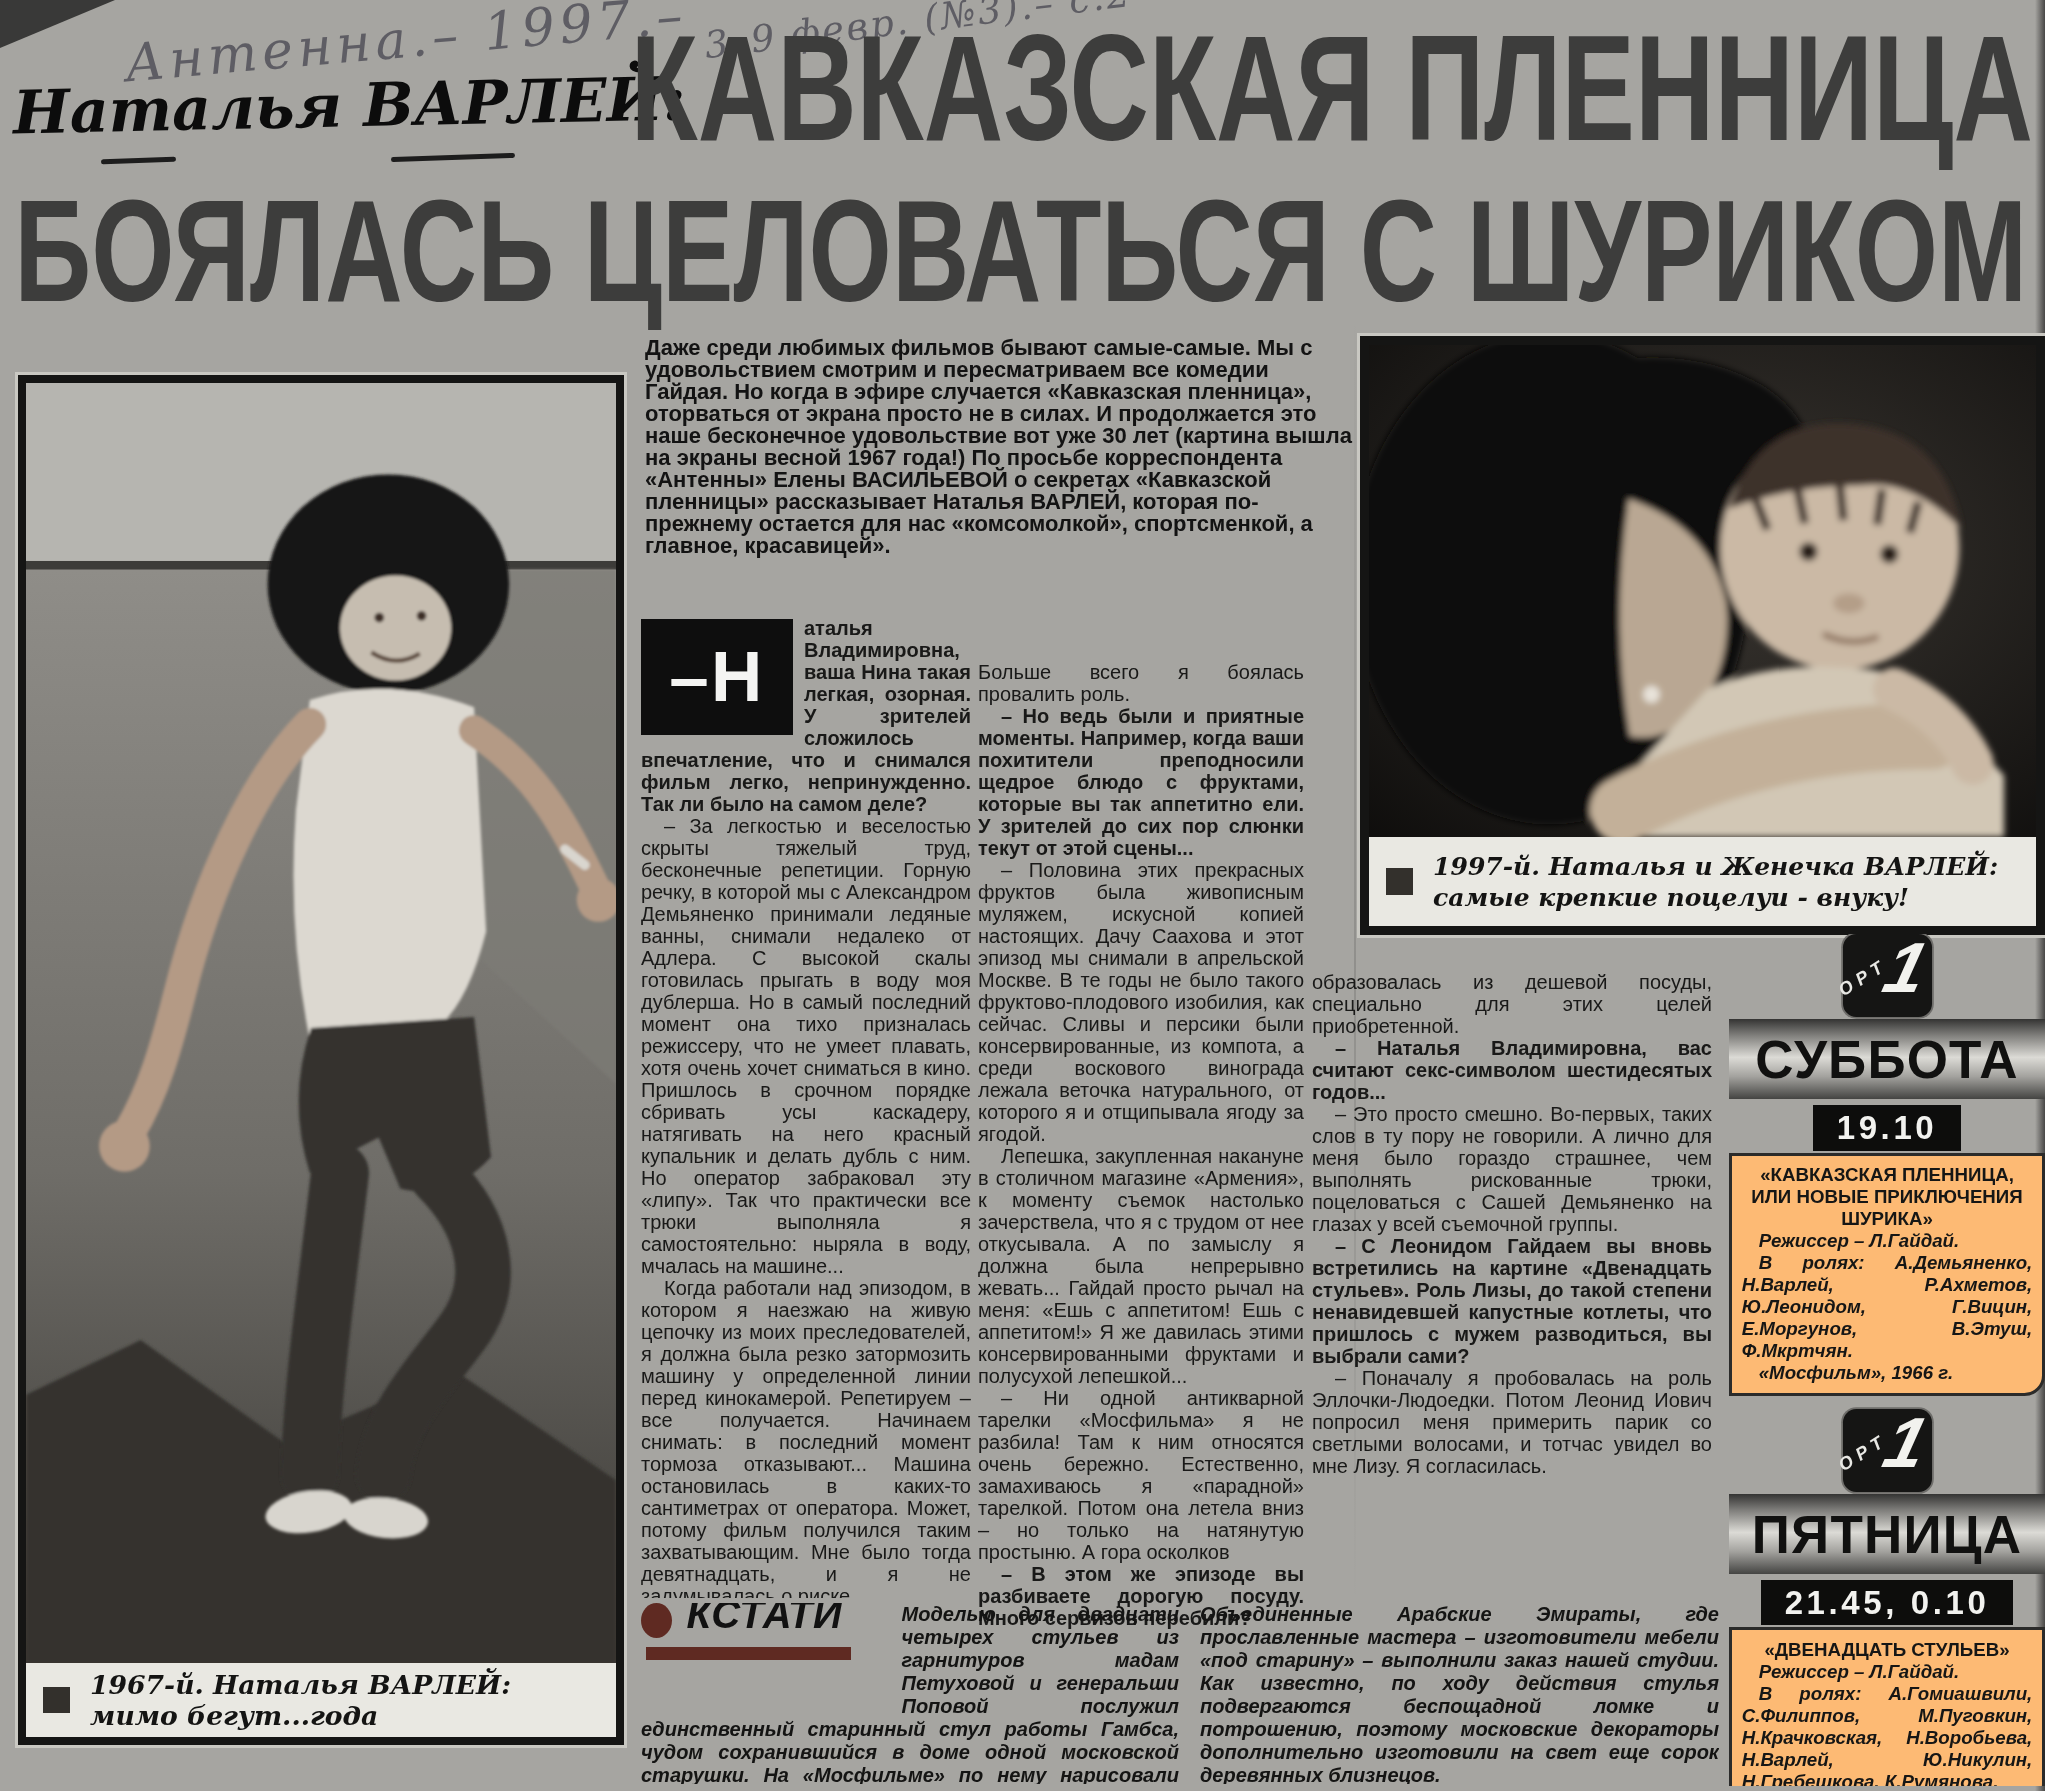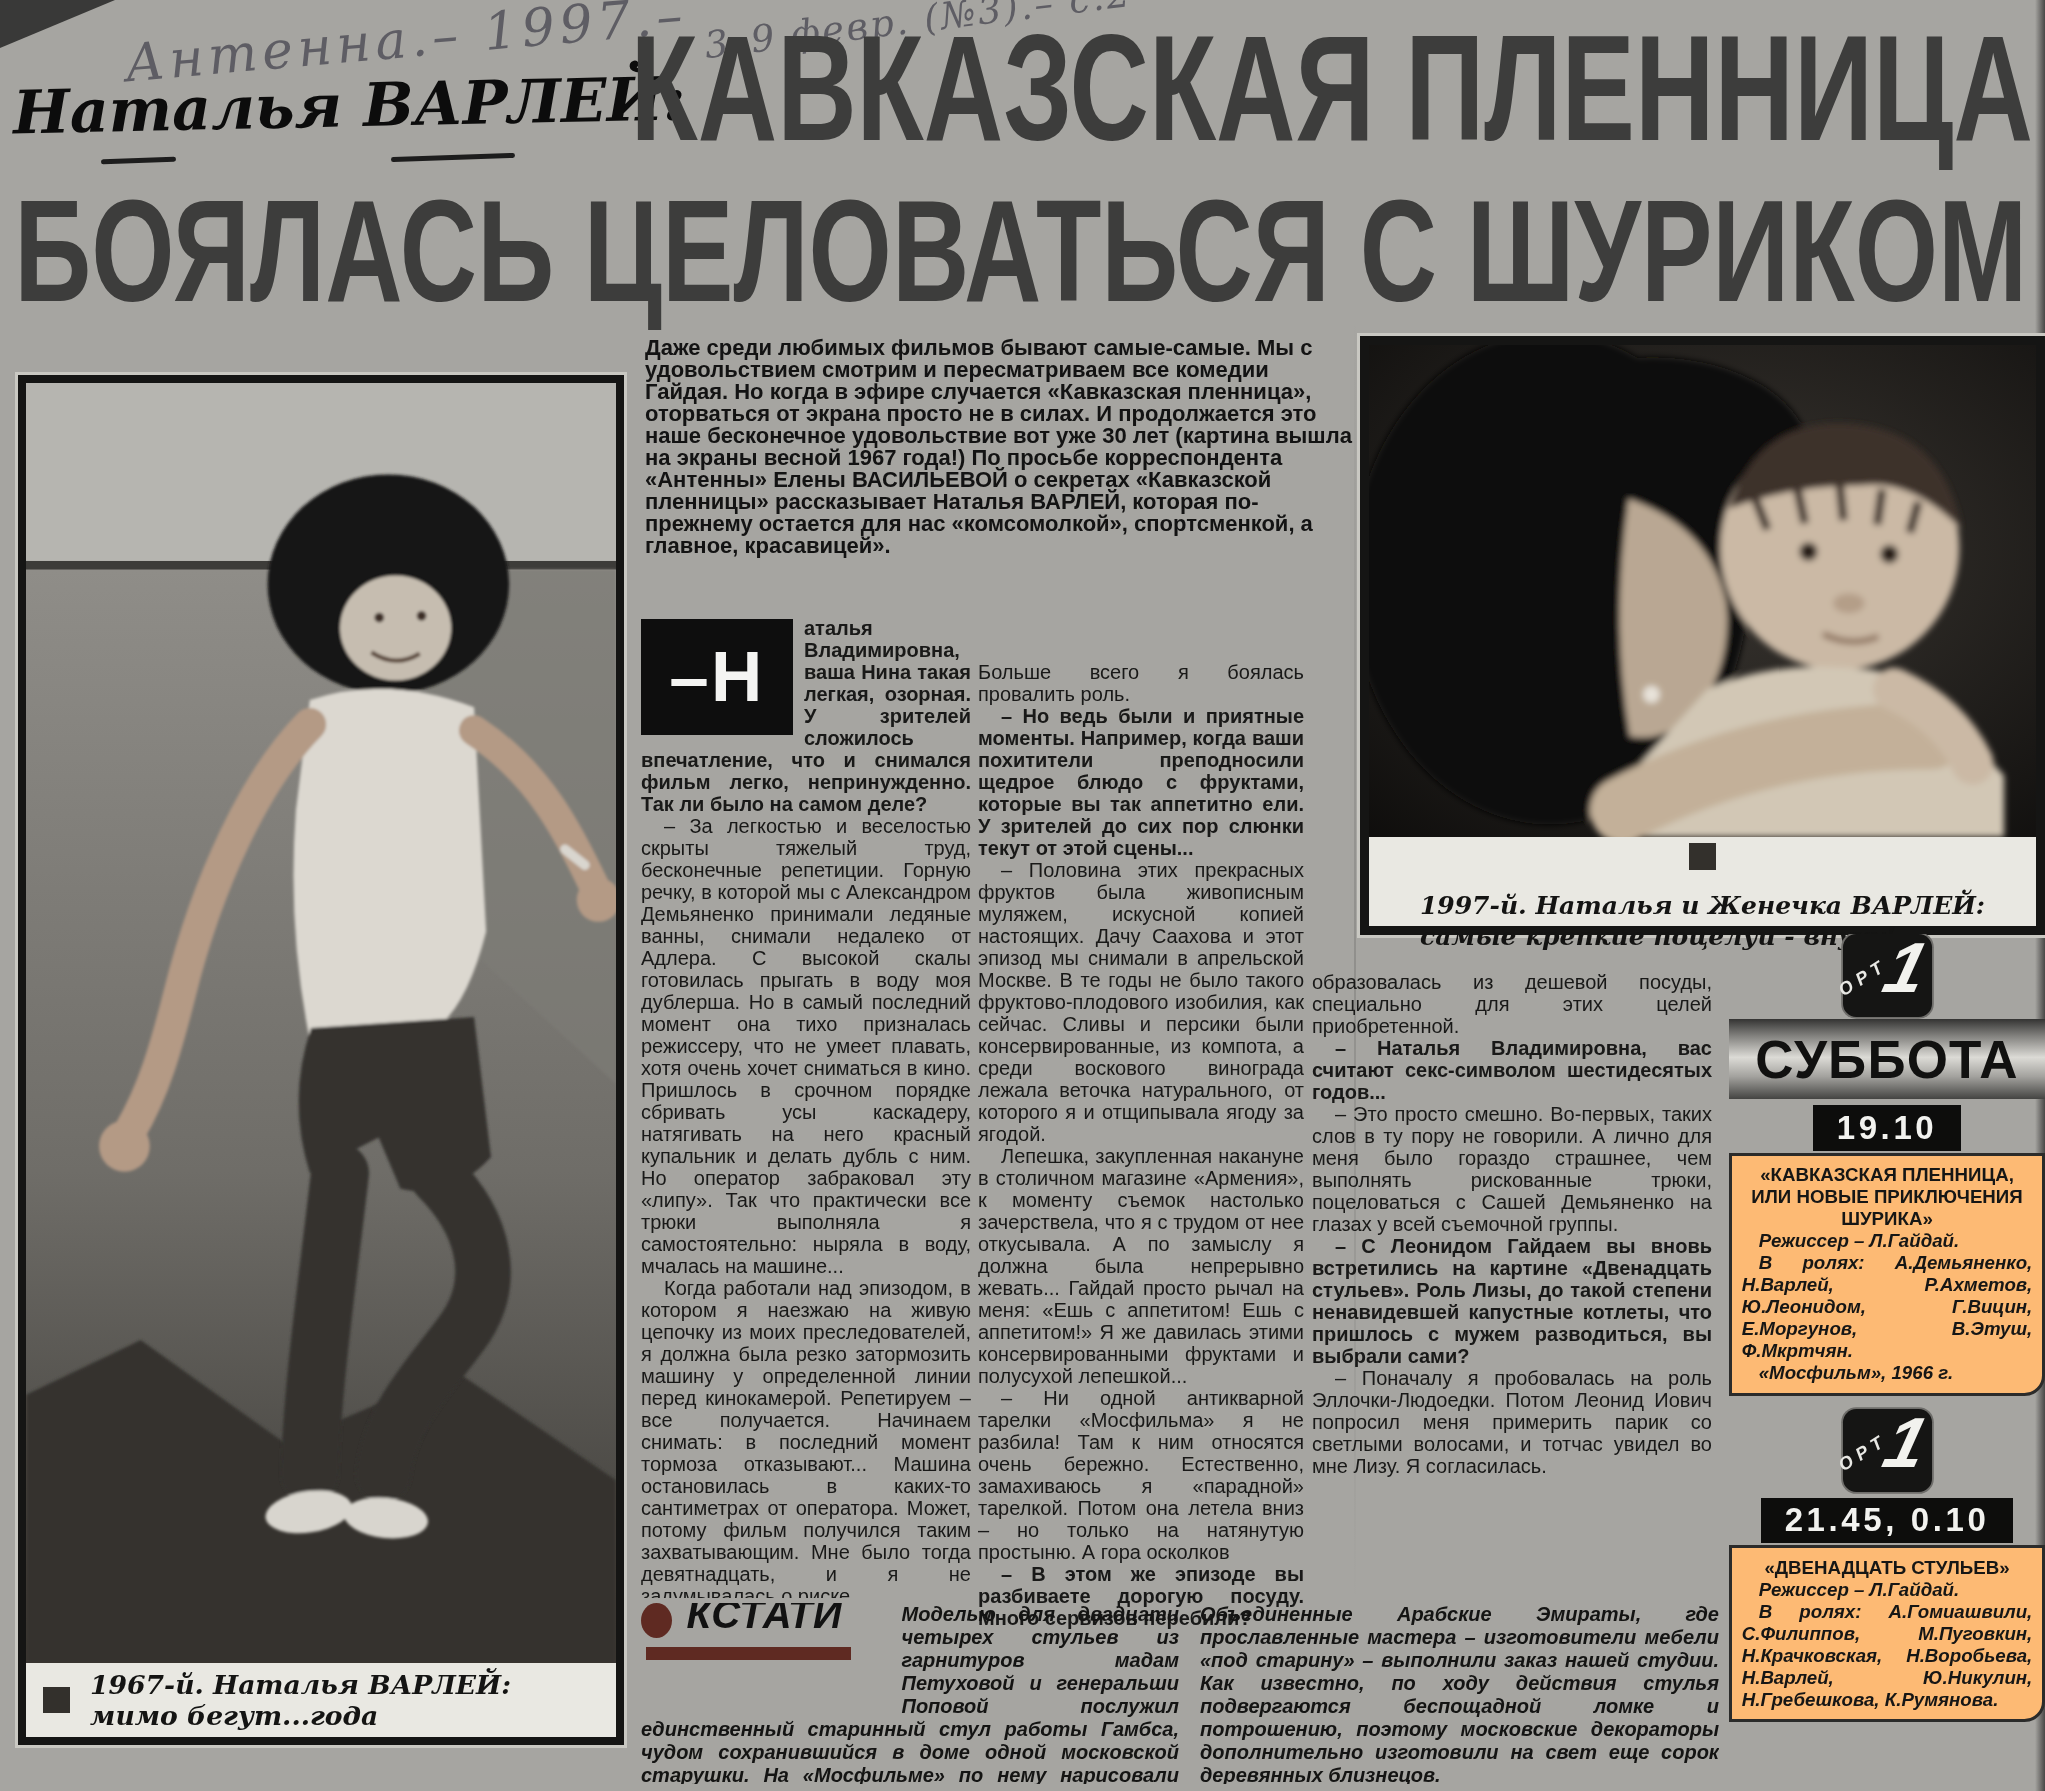--- a/index.html
+++ b/index.html
@@ -47,21 +47,21 @@
   
   .photo-frame{position:absolute;display:flex;flex-direction:column;background:#8a8985;
                border:8.5px solid #151514;box-shadow:0 0 0 3px #c9c8c2;}
   .photo-left{left:18px;top:375px;width:590px;height:1354px;}
   .photo-right{left:1360px;top:336px;width:667px;height:581px;border-width:9.7px;}
   .photo-art{flex:1 1 auto;display:block;width:100%;}
   .caption{flex:0 0 auto;background:#e9e8e2;display:flex;align-items:center;gap:20.5px;
            padding:6px 17px;font-family:"DejaVu Serif",serif;font-style:italic;font-weight:bold;
            color:#141413;}
   .caption-left{height:62px;font-size:26.6px;}
-  .caption-right{height:77px;font-size:25px;line-height:31px;flex-direction:column;}
+  .caption-right{height:77px;font-size:25px;line-height:31px;}
   .cap-marker{flex:0 0 auto;width:26.6px;height:26.6px;background:#33302c;}
 
   
   .sidebar{position:absolute;left:1729px;top:934px;width:316px;height:852px;display:flex;
            flex-direction:column;overflow:hidden;}
   .tv-block{display:flex;flex-direction:column;align-items:center;}
   .tv-block + .tv-block{margin-top:13.3px;}
   .ort-logo{position:relative;width:89px;height:83px;background:#151514;border-radius:13.3px;
             flex:0 0 auto;box-shadow:0 0 0 1.8px #6e6d6a;}
   .ort-one{position:absolute;right:6px;top:-7.2px;font-style:italic;font-weight:bold;font-size:71px;
@@ -233,20 +233,23 @@
         <div class="tv-line">В ролях: А.Демьяненко, Н.Варлей, Р.Ахметов, Ю.Леонидом, Г.Вицин, Е.Моргунов, В.Этуш, Ф.Мкртчян.</div>
         <div class="tv-line">«Мосфильм», 1966 г.</div>
       </div>
     </div>
 
     <div class="tv-block">
       <div class="ort-logo">
         <span class="ort-one">1</span>
         <span class="ort-letters">ОРТ</span>
       </div>
+      <div class="tv-band">
+        <span class="tv-day">ПЯТНИЦА</span>
+      </div>
       <div class="tv-time">21.45, 0.10</div>
       <div class="tv-info">
         <div class="tv-title">«ДВЕНАДЦАТЬ СТУЛЬЕВ»</div>
         <div class="tv-line">Режиссер – Л.Гайдай.</div>
         <div class="tv-line">В ролях: А.Гомиашвили, С.Филиппов, М.Пуговкин, Н.Крачковская, Н.Воробьева, Н.Варлей, Ю.Никулин, Н.Гребешкова, К.Румянова.</div>
 
       </div>
     </div>
 
   </div>

